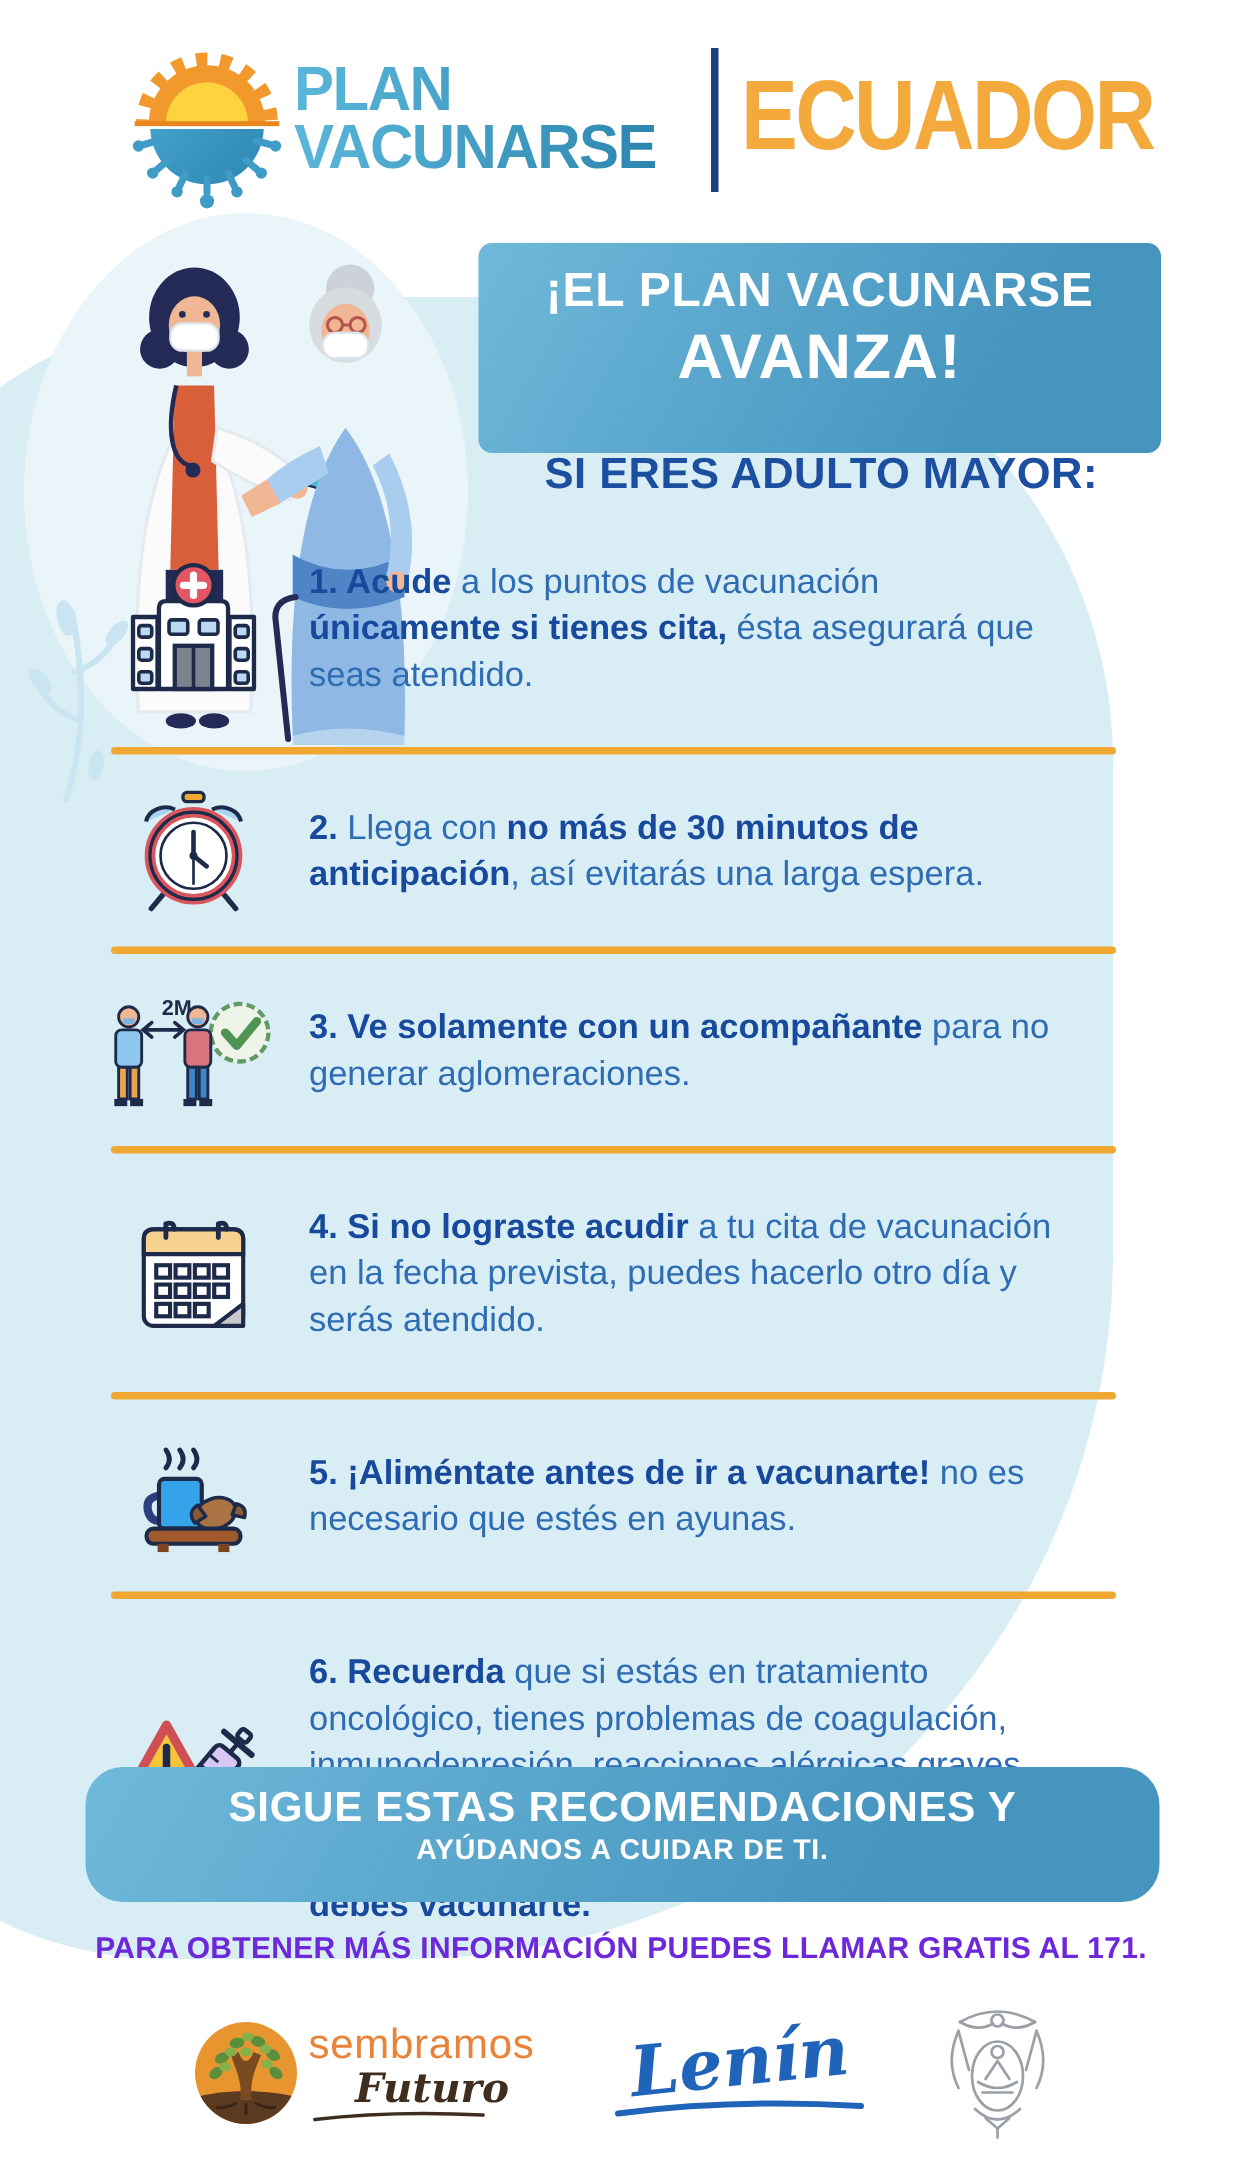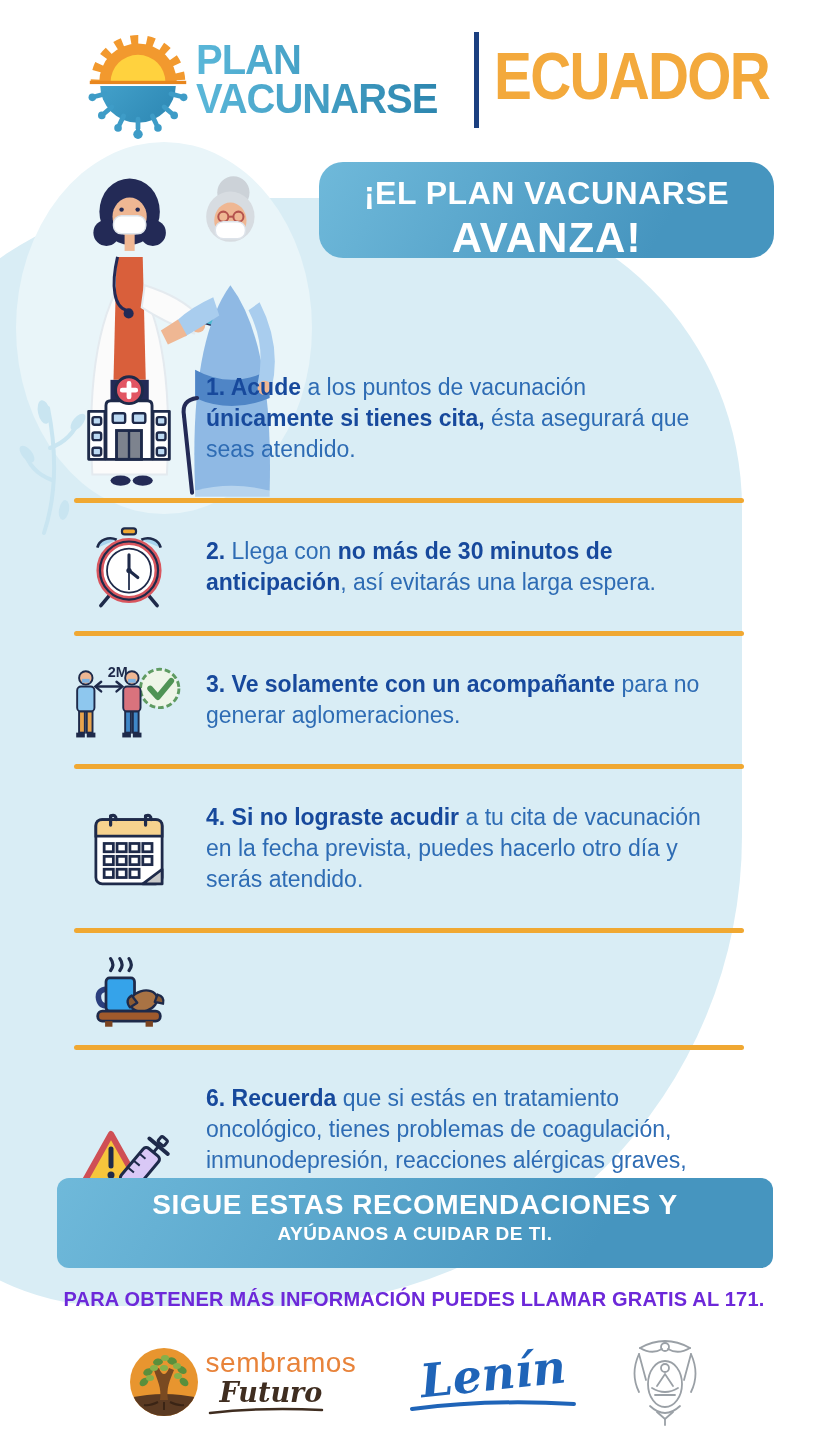--- a/index.html
+++ b/index.html
@@ -31,23 +31,23 @@
   }
   .brand-divider{position:absolute;left:474px;top:10px;width:5px;height:96px;background:#1b3f80;}
   .country{
     position:absolute;left:494px;top:16px;
     font-weight:800;font-size:66px;color:#f3a93c;letter-spacing:-2px;
     transform:scaleX(0.86);transform-origin:left top;
   }
   
   .hero-illustration{position:absolute;left:44px;top:156px;width:272px;height:348px;}
   .hero-banner{
-    position:absolute;left:319px;top:162px;width:455px;height:96px;
+    position:absolute;left:319px;top:162px;width:455px;height:140px;
     background:linear-gradient(120deg,#6fb9da 0%,#4695bf 75%);
-    border-radius:24px;color:#ffffff;text-align:center;
+    border-radius:9px;color:#ffffff;text-align:center;
   }
   .hero-banner-l1{font-weight:800;font-size:32px;letter-spacing:0.5px;margin-top:13px;}
   .hero-banner-l2{font-weight:800;font-size:42px;letter-spacing:1px;margin-top:2px;}
   .hero-subtitle{
     position:absolute;left:320px;top:300px;width:455px;text-align:center;
     font-weight:800;font-size:29px;color:#1c4f9f;letter-spacing:0.3px;
   }
   
   .items{position:absolute;left:70px;top:340px;width:678px;}
   .item{display:flex;align-items:center;padding:9px 0;}
@@ -55,34 +55,34 @@
   .item-text{
     width:512px;margin-left:18px;
     font-size:23px;line-height:31px;color:#2e6cb4;
   }
   .item-text b{color:#17499c;font-weight:700;}
   .rule{height:5px;background:#f0a832;border-radius:3px;margin:1px 4px;}
   
   .closing-banner{
     position:absolute;left:57px;top:1178px;width:716px;height:90px;
     background:linear-gradient(120deg,#6fb9da 0%,#4695bf 75%);
-    border-radius:12px;color:#ffffff;text-align:center;
+    border-radius:25px;color:#ffffff;text-align:center;
   }
   .closing-l1{font-weight:800;font-size:28px;letter-spacing:0.5px;margin-top:11px;}
   .closing-l2{font-weight:800;font-size:19px;letter-spacing:0.5px;margin-top:2px;}
   .info-line{
     position:absolute;left:0;top:1288px;width:828px;text-align:center;
     font-weight:800;font-size:20px;color:#6d28d9;letter-spacing:0.2px;
   }
   
   .footer{
     position:absolute;left:0;top:1332px;width:828px;height:100px;
     display:flex;justify-content:center;align-items:center;gap:52px;
   }
-  .sembramos{display:flex;align-items:center;gap:6px;}
+  .sembramos{display:flex;align-items:center;gap:6px;text-align:center;}
   .sembramos-words{display:flex;flex-direction:column;line-height:1;}
   .sembramos-w1{font-size:28px;color:#e8833a;font-weight:400;letter-spacing:0.5px;}
   .sembramos-w2{
     font-family:"DejaVu Serif",serif;font-style:italic;font-weight:700;
     font-size:27px;color:#3f2d20;margin-top:2px;margin-left:14px;
   }
   .lenin{display:flex;flex-direction:column;align-items:center;line-height:1;}
   .lenin-word{
     font-family:"DejaVu Serif",serif;font-style:italic;font-weight:700;
     font-size:46px;color:#1f64b8;transform:rotate(-6deg);
@@ -202,20 +202,21 @@
       <path d="M152 240 q-16 2 -13 18" fill="none" stroke="#232a56" stroke-width="4" stroke-linecap="round"></path>
       <line x1="139" y1="258" x2="147" y2="334" stroke="#232a56" stroke-width="4" stroke-linecap="round"></line>
       <path d="M150 332 Q186 322 224 332 L224 338 L150 338 Z" fill="#b7d4ee"></path>
     </g>
   </svg>
 
   <div class="hero-banner">
     <div class="hero-banner-l1">¡EL PLAN VACUNARSE</div>
     <div class="hero-banner-l2">AVANZA!</div>
   </div>
+  <div class="hero-subtitle">SI ERES ADULTO MAYOR:</div>
 
   <div class="items">
 
     <div class="item">
       <div class="item-icon">
         <svg width="96" height="96" viewBox="0 0 100 100">
           <g stroke="#1e2a4a" stroke-width="3" stroke-linejoin="round">
             <rect x="8" y="42" width="17" height="50" fill="#ffffff"></rect>
             <rect x="75" y="42" width="17" height="50" fill="#ffffff"></rect>
             <path d="M26 92 V36 q0-5 5-5 h38 q5 0 5 5 v56 z" fill="#ffffff"></path>
@@ -336,20 +337,21 @@
           <g stroke="#1e2a4a" stroke-width="2.5" stroke-linejoin="round">
             <ellipse cx="66" cy="63" rx="15" ry="11" fill="#a97344" transform="rotate(-18 66 63)"></ellipse>
             <path d="M51 70 q-6 -8 2 -13 l6 8 z" fill="#8a5a33"></path>
             <path d="M81 56 q8 2 6 10 l-9 -2 z" fill="#8a5a33"></path>
           </g>
           <rect x="16" y="74" width="68" height="11" rx="5" fill="#a05a2c" stroke="#1e2a4a" stroke-width="3"></rect>
           <rect x="24" y="85" width="8" height="6" fill="#7c4420"></rect>
           <rect x="68" y="85" width="8" height="6" fill="#7c4420"></rect>
         </svg>
       </div>
+      <p class="item-text"><b>5. ¡Aliméntate antes de ir a vacunarte!</b><span> no es necesario que estés en ayunas.</span></p>
     </div>
     <div class="rule"></div>
 
     <div class="item">
       <div class="item-icon">
         <svg width="104" height="120" viewBox="0 0 104 120">
           <path d="M34 18 L62 68 L6 68 Z" fill="#f6c53c" stroke="#cf4f55" stroke-width="6" stroke-linejoin="round"></path>
           <line x1="34" y1="33" x2="34" y2="50" stroke="#1e2a4a" stroke-width="5" stroke-linecap="round"></line>
           <circle cx="34" cy="59" r="3.5" fill="#1e2a4a"></circle>
           <g transform="rotate(40 62 66)">

